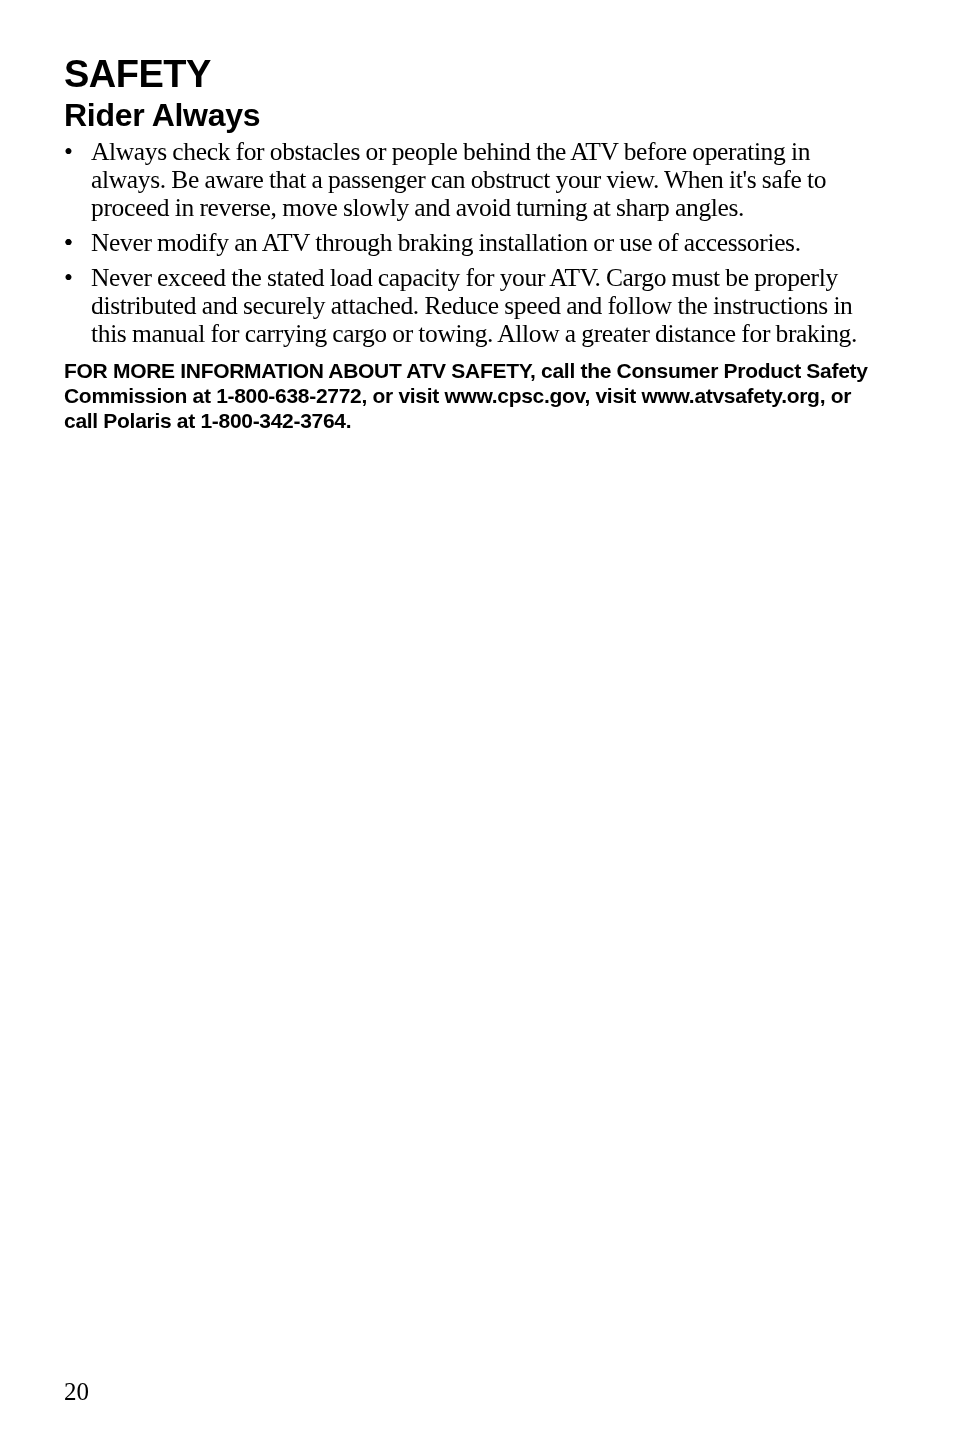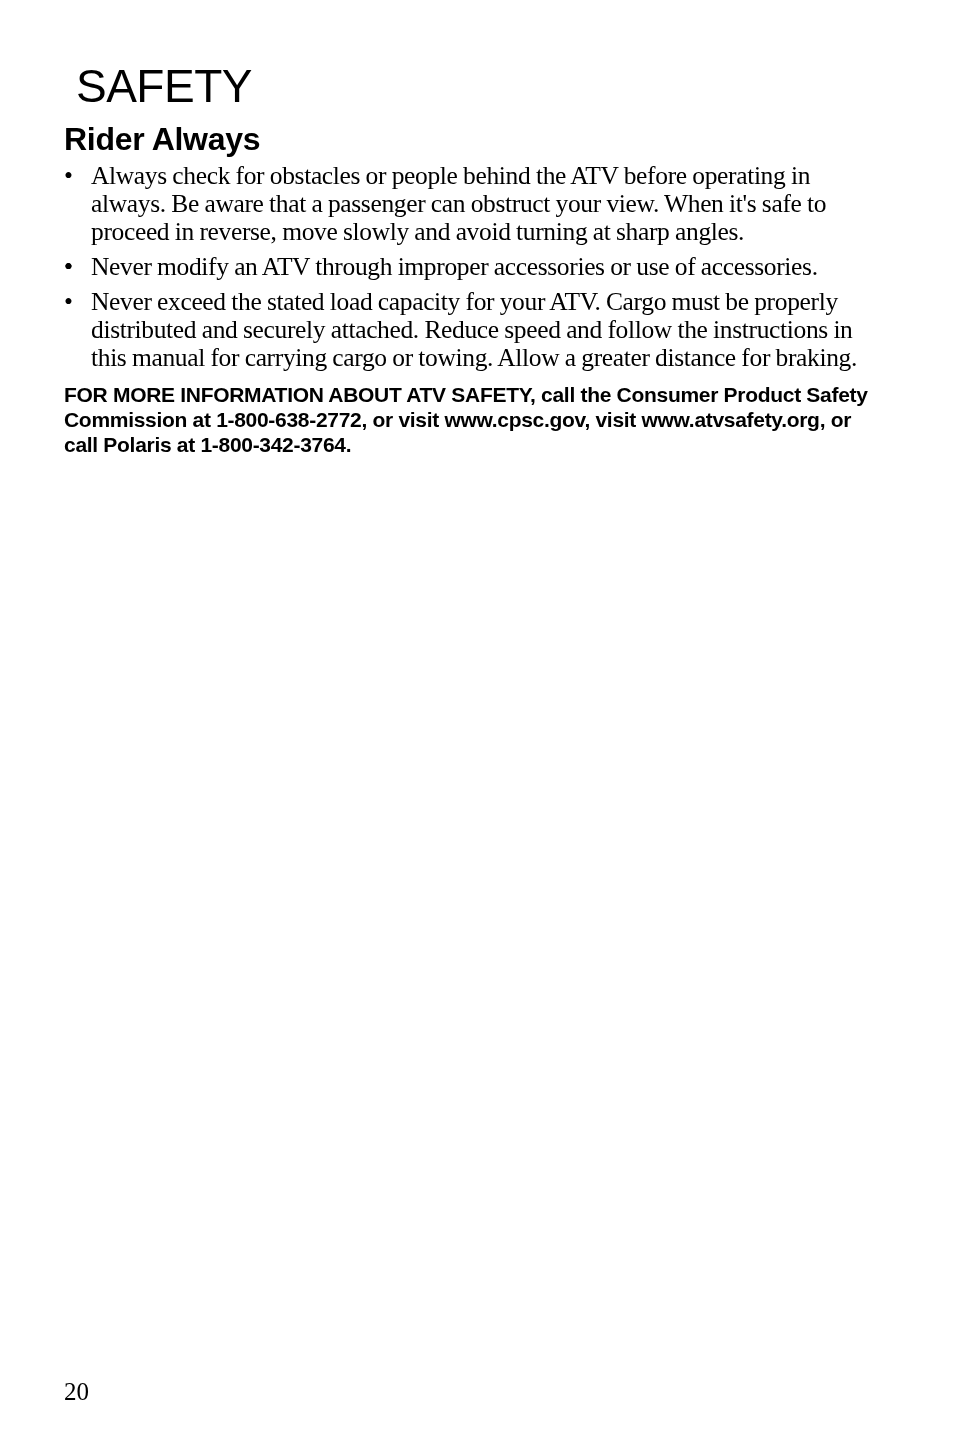--- a/index.html
+++ b/index.html
@@ -1,20 +1,20 @@
 <!DOCTYPE html>
 <html><head>
   <meta charset="utf-8">
   <style>
     html, body { margin: 0; padding: 0; background: #ffffff; }
     body { width: 954px; height: 1454px; position: relative; color: #000; }
     .page { position: absolute; left: 64px; top: 52px; width: 800px; }
     .title {
-      font-family: "Liberation Sans", sans-serif; font-weight: normal;
-      font-size: 46px; line-height: 44px; margin: 12px; letter-spacing: -0.5px;
+      font-family: "Liberation Sans", sans-serif; font-weight: bold;
+      font-size: 38px; line-height: 44px; margin: 0; letter-spacing: -0.5px;
     }
     .subtitle {
       font-family: "Liberation Sans", sans-serif; font-weight: bold;
       font-size: 32px; line-height: 38px; margin: 0 0 4px 0; letter-spacing: -0.3px;
     }
     ul.bullets { list-style: none; margin: 0; padding: 0; }
     ul.bullets li {
       position: relative; padding-left: 27px;
       font-family: "Liberation Serif", serif; font-size: 25.5px; line-height: 28px;
       margin-bottom: 7px; letter-spacing: -0.35px; word-spacing: -0.5px;
@@ -40,21 +40,21 @@
   <ul class="bullets">
     <li>
       <span class="bullet">•</span>
       <span>Always check for obstacles or people behind the ATV before operating in always. Be aware that a passenger can obstruct your view. When it's safe to proceed in reverse, move slowly and avoid turning at sharp angles.</span>
     </li>
     <li>
       <span class="bullet">•</span>
     </li>
     <li>
       <span class="bullet">•</span>
-      <span>Never modify an ATV through improper accessories or use of accessories.</span>
+      <span>Never modify an ATV through braking installation or use of accessories.</span>
     </li>
     <li>
       <span class="bullet">•</span>
       <span>Never exceed the stated load capacity for your ATV. Cargo must be properly distributed and securely attached. Reduce speed and follow the instructions in this manual for carrying cargo or towing. Allow a greater distance for braking.</span>
     </li>
   </ul>
 
   <p class="note">FOR MORE INFORMATION ABOUT ATV SAFETY, call the Consumer Product Safety Commission at 1-800-638-2772, or visit www.cpsc.gov, visit www.atvsafety.org, or call Polaris at 1-800-342-3764.</p>
 </div>
 

